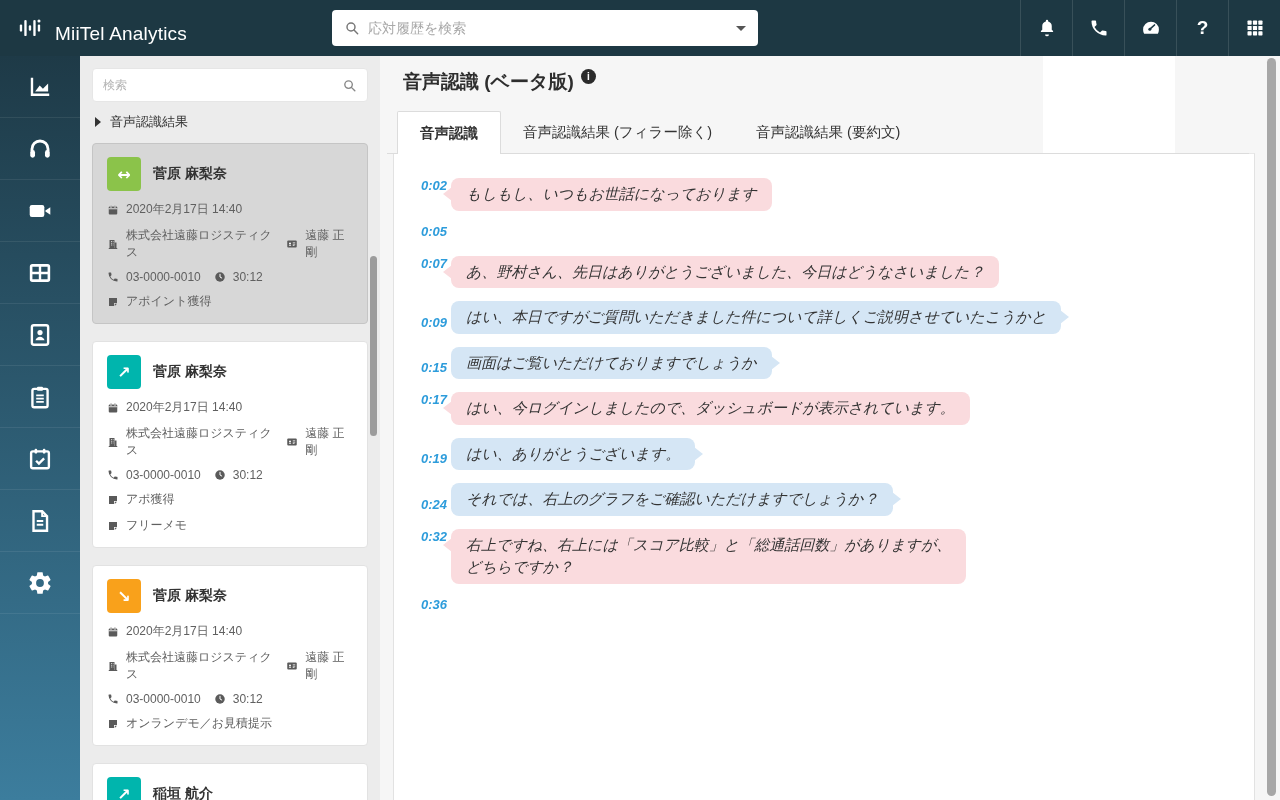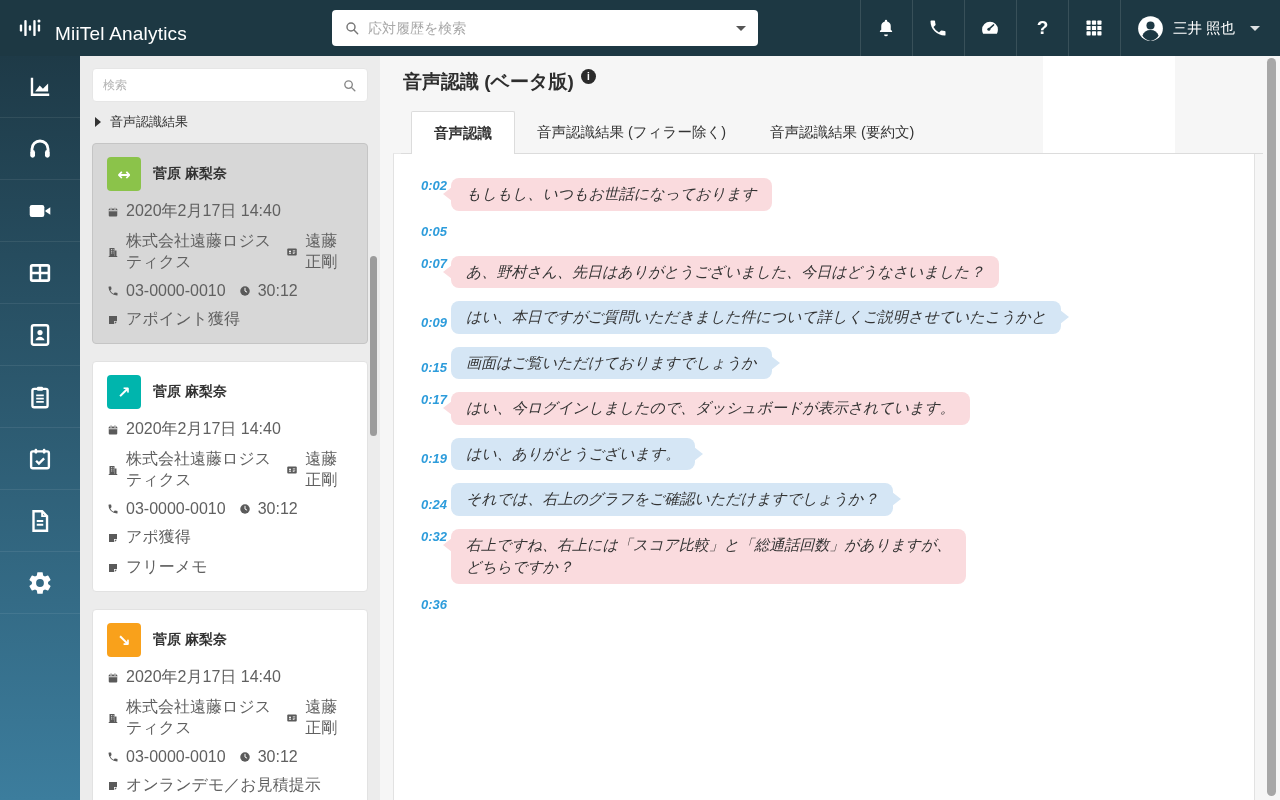--- a/index.html
+++ b/index.html
@@ -37,30 +37,30 @@
   .list-search input::placeholder { color:#b3b3b3; }
   .list-search .mag { width:15px; height:15px; color:#888; flex:none; }
   .opt-row { display:flex; align-items:center; gap:9px; margin:11px 0 12px 3px; cursor:pointer; }
   .tri-right { width:0; height:0; border-top:5px solid transparent; border-bottom:5px solid transparent; border-left:6px solid #333; }
   .opt-label { font-size:13px; color:#333; }
   .card { background:#fff; border:1px solid #e2e2e2; border-radius:4px; padding:13px 14px; margin-bottom:17px; cursor:pointer; }
   .card.selected { background:#d7d7d7; border-color:#c5c5c5; }
   .card-head { display:flex; align-items:center; gap:12px; margin-bottom:10px; }
   .dir-box { width:34px; height:34px; border-radius:4px; display:flex; align-items:center; justify-content:center; color:#fff; font-size:16px; font-weight:bold; flex:none; font-family:"DejaVu Sans",sans-serif; }
   .card-name { font-size:14px; font-weight:bold; color:#333; }
-  .card-row { display:flex; align-items:center; gap:7px; margin-top:9px; font-size:16px; color:#606060; }
+  .card-row { display:flex; align-items:center; gap:7px; margin-top:9px; font-size:12px; color:#606060; }
   .card-row svg { width:12px; height:12px; color:#5a5a5a; flex:none; }
   .card-row .seg2 { margin-left:6px; }
   .list-scroll { position:absolute; right:3px; top:200px; width:7px; height:180px; border-radius:4px; background:#9c9c9c; }
 
   
   .main-title { position:absolute; left:403px; top:69px; font-size:19px; font-weight:bold; color:#2e2e2e; z-index:5; }
   .info-dot { display:inline-flex; align-items:center; justify-content:center; width:15px; height:15px; border-radius:50%; background:#2b2b2b; color:#fff; font-size:10px; font-weight:bold; margin-left:7px; vertical-align:8px; cursor:pointer; font-style:normal; }
   .white-overlay { position:absolute; left:1043px; top:56px; width:132px; height:97px; background:#fff; z-index:4; }
-  .tabs { position:absolute; left:401px; top:111px; width:862px; height:43px; display:flex; align-items:stretch; border-bottom:1px solid #dcdcdc; padding-left:10px; z-index:6;text-align:center; }
+  .tabs { position:absolute; left:387px; top:111px; width:862px; height:43px; display:flex; align-items:stretch; border-bottom:1px solid #dcdcdc; padding-left:10px; z-index:6;text-align:center; }
   .tab { display:flex; align-items:center; padding:0 22px; font-size:14.5px; color:#333; cursor:pointer; }
   .tab.active { background:#fff; border:1px solid #dcdcdc; border-bottom:none; border-radius:2px 2px 0 0; font-weight:bold; margin-bottom:-1px; }
   .content-panel { position:absolute; left:393px; top:153px; width:862px; height:700px; background:#fff; border:1px solid #e2e2e2; border-top-color:#e8e8e8; padding:24px 18px 10px 25px; z-index:5; overflow:hidden; }
   .msg { display:flex; flex-direction:row; margin-bottom:13px;font-style:italic; }
   .msg.left  { align-items:flex-start; }
   .msg.right { align-items:flex-end; }
   .msg-time { font-size:13px; font-weight:600; color:var(--c-ts); margin:0 4px 4px 2px; cursor:pointer; }
   .bubble { position:relative; border-radius:8px; padding:5px 15px; font-size:15px; line-height:1.5; color:#333; max-width:680px; white-space:pre-wrap; }
   .msg.left  .bubble { background:var(--c-bl); }
   .msg.right .bubble { background:var(--c-br); }
@@ -126,31 +126,20 @@
             <rect x="16" y="3" width="5" height="5" rx=".8"></rect>
             <rect x="3" y="9.5" width="5" height="5" rx=".8"></rect>
             <rect x="9.5" y="9.5" width="5" height="5" rx=".8"></rect>
             <rect x="16" y="9.5" width="5" height="5" rx=".8"></rect>
             <rect x="3" y="16" width="5" height="5" rx=".8"></rect>
             <rect x="9.5" y="16" width="5" height="5" rx=".8"></rect>
             <rect x="16" y="16" width="5" height="5" rx=".8"></rect>
           </g>
         </svg>
       </div>
-      <div class="user-cell">
-        <span class="avatar">
-          <svg viewBox="0 0 24 24">
-            <circle cx="12" cy="12" r="11" fill="#fff"></circle>
-            <circle cx="12" cy="9.3" r="3.6" fill="#1d3843"></circle>
-            <path d="M4.8 18.4a7.6 7.6 0 0 1 14.4 0A10.9 10.9 0 0 1 12 23a10.9 10.9 0 0 1-7.2-4.6z" fill="#1d3843"></path>
-          </svg>
-        </span>
-        <span class="user-name">三井 照也</span>
-        <span class="caret-dn"></span>
-      </div>
     </div>
 </header>
 
 <nav class="sidebar" id="sidebar">
     <div class="side-item">
       <span>
         <svg viewBox="0 0 24 24">
           <path d="M3.5 3.5h2.2V18h14.8v2.2H3.5z" fill="currentColor"></path>
           <path d="M7.5 16.2l4.2-5.6 3 3.1 4.8-5v7.5z" fill="currentColor"></path>
         </svg>

